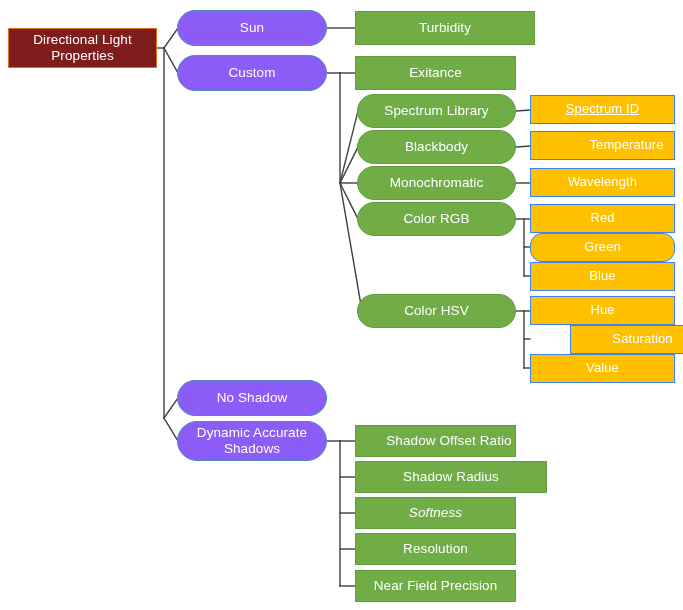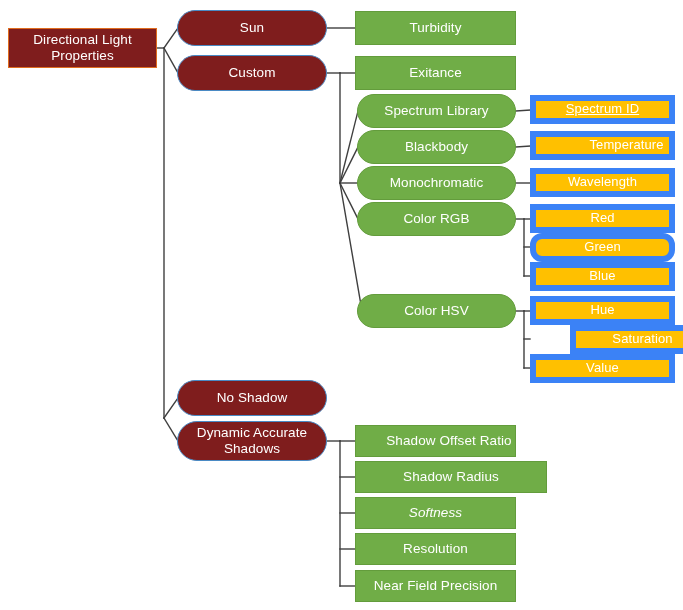--- a/index.html
+++ b/index.html
@@ -28,39 +28,39 @@
     line-height:1.15;
     letter-spacing:0.1px;
     z-index:2;
   }
   .node-root{
     background:#7f1d1d;
     border:1px solid #E06C1E;
     font-size:13.5px;
   }
   .node-blue{
-    background:#7f1d1d;
+    background:#8b5cf6;
     border:1px solid #4A8AC4;
     border-radius:999px;
     font-size:13.5px;
   }
   .node-green-pill{
     background:#70AD47;
     border:1px solid #639C3C;
     border-radius:999px;
     font-size:13.5px;
   }
   .node-green-rect{
     background:#70AD47;
     border:1px solid #639C3C;
     font-size:13.5px;
   }
   .node-yellow{
     background:#FFC000;
-    border:6px solid #3b82f6;
+    border:1px solid #3b82f6;
     font-size:13px;
   }
   .u{ text-decoration:underline; }
 </style>
 </head>
 <body>
 
 <div id="diagram">
 
   <svg id="edges" viewBox="0 0 683 610" width="683" height="610" xmlns="http://www.w3.org/2000/svg">
@@ -118,21 +118,21 @@
       <line x1="340" y1="586" x2="355" y2="586"></line>
     </g>
   </svg>
 
   <div class="node node-root" style="left:8px;top:28px;width:149px;height:40px;">Directional Light Properties</div>
 
   <div class="node node-blue" style="left:177px;top:10px;width:150px;height:36px;">Sun</div>
 
   <div class="node node-blue" style="left:177px;top:55px;width:150px;height:36px;">Custom</div>
 
-  <div class="node node-green-rect" style="left:355px;top:11px;width:161px;height:34px;">Turbidity</div>
+  <div class="node node-green-rect" style="left:355px;top:11px;width:180px;height:34px;">Turbidity</div>
 
   <div class="node node-green-rect" style="left:355px;top:56px;width:161px;height:34px;">Exitance</div>
 
   <div class="node node-green-pill" style="left:357px;top:94px;width:159px;height:34px;">Spectrum Library</div>
 
   <div class="node node-green-pill" style="left:357px;top:130px;width:159px;height:34px;">Blackbody</div>
 
   <div class="node node-green-pill" style="left:357px;top:166px;width:159px;height:34px;">Monochromatic</div>
 
   <div class="node node-green-pill" style="left:357px;top:202px;width:159px;height:34px;">Color RGB</div>

